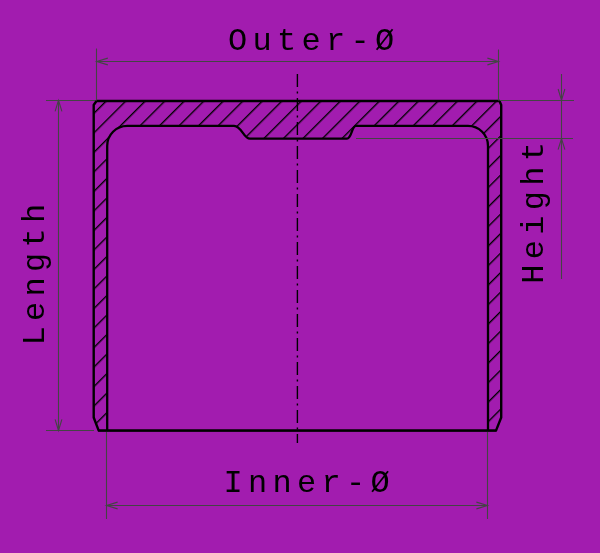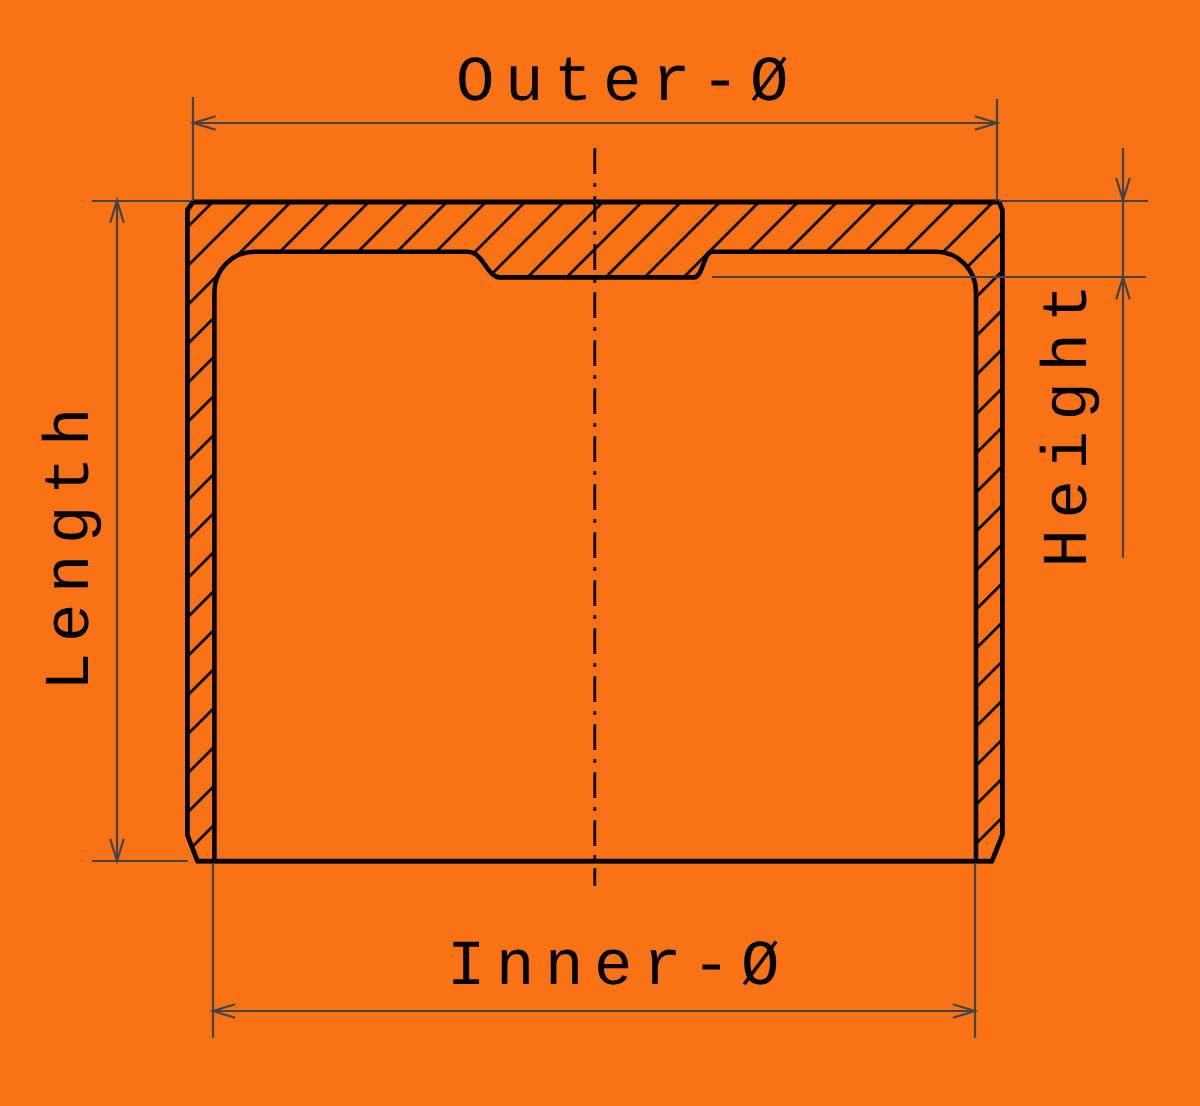--- a/index.html
+++ b/index.html
@@ -1,16 +1,16 @@
 <!DOCTYPE html>
 <html><head>
 <meta charset="utf-8">
 <style>
   html,body{margin:0;padding:0;background:#fff;}
-  .wrap{width:600px;height:553px;position:relative;overflow:hidden;background:#f97316;}
+  .wrap{width:600px;height:553px;position:relative;overflow:hidden;background:#a21caf;}
   text{font-family:"Liberation Mono",monospace;fill:#000;}
 </style>
 </head>
 <body>
 <div class="wrap">
 <svg width="600" height="553" viewBox="0 0 600 553" xmlns="http://www.w3.org/2000/svg">
 <defs>
   <pattern id="hat" width="12" height="13.8" patternUnits="userSpaceOnUse" patternTransform="rotate(-45)">
     <line x1="-1" y1="8.56" x2="13" y2="8.56" stroke="#000" stroke-width="1.35"></line>
   </pattern>

